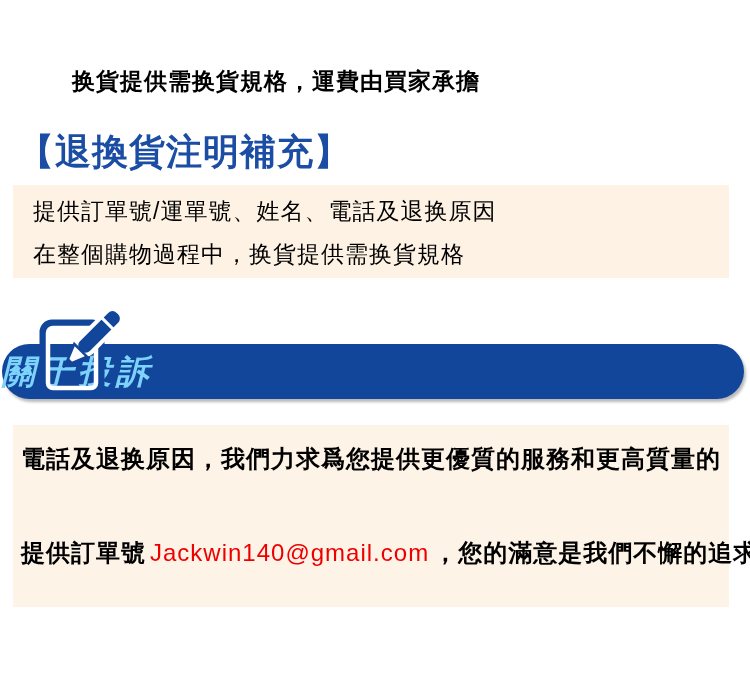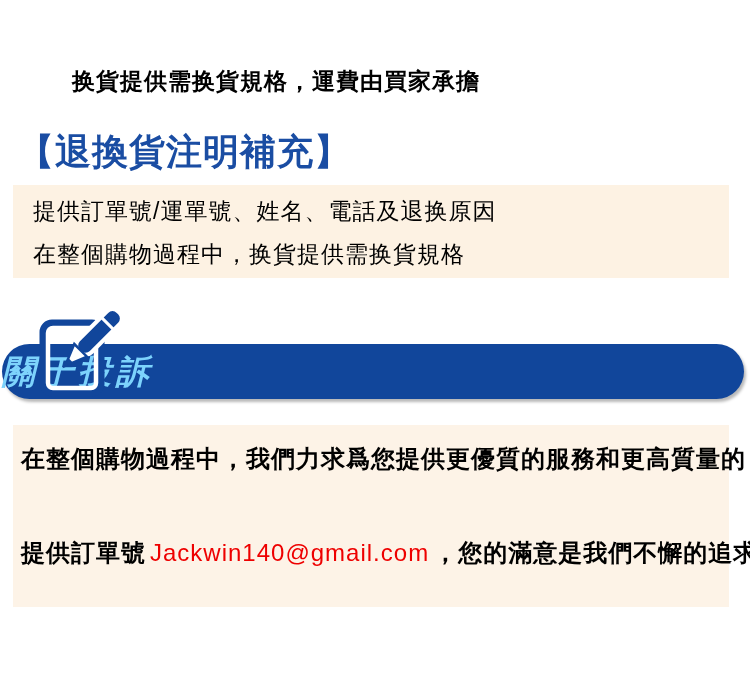--- a/index.html
+++ b/index.html
@@ -119,19 +119,19 @@
         <polygon points="-3,64 3,64 0,72" fill="#11469b"></polygon>
       </g>
     </svg>
   </div>
 
   <div class="abs banner">
     <div class="banner-title">關于投訴</div>
   </div>
 
   <div class="abs cream-box complaint-box">
-    <div class="cline" style="top:18px;">在整個購物過程中，我們力求爲您提供更優質的服務和更高質量的</div>
+    <div class="cline" style="top:18px;">電話及退换原因，我們力求爲您提供更優質的服務和更高質量的</div>
     <div class="cline" style="top:112px;">
       <span>提供訂單號</span><span class="email">Jackwin140@gmail.com</span><span>，您的滿意是我們不懈的追求。</span>
     </div>
   </div>
 
 </div>
 
 </body></html>

